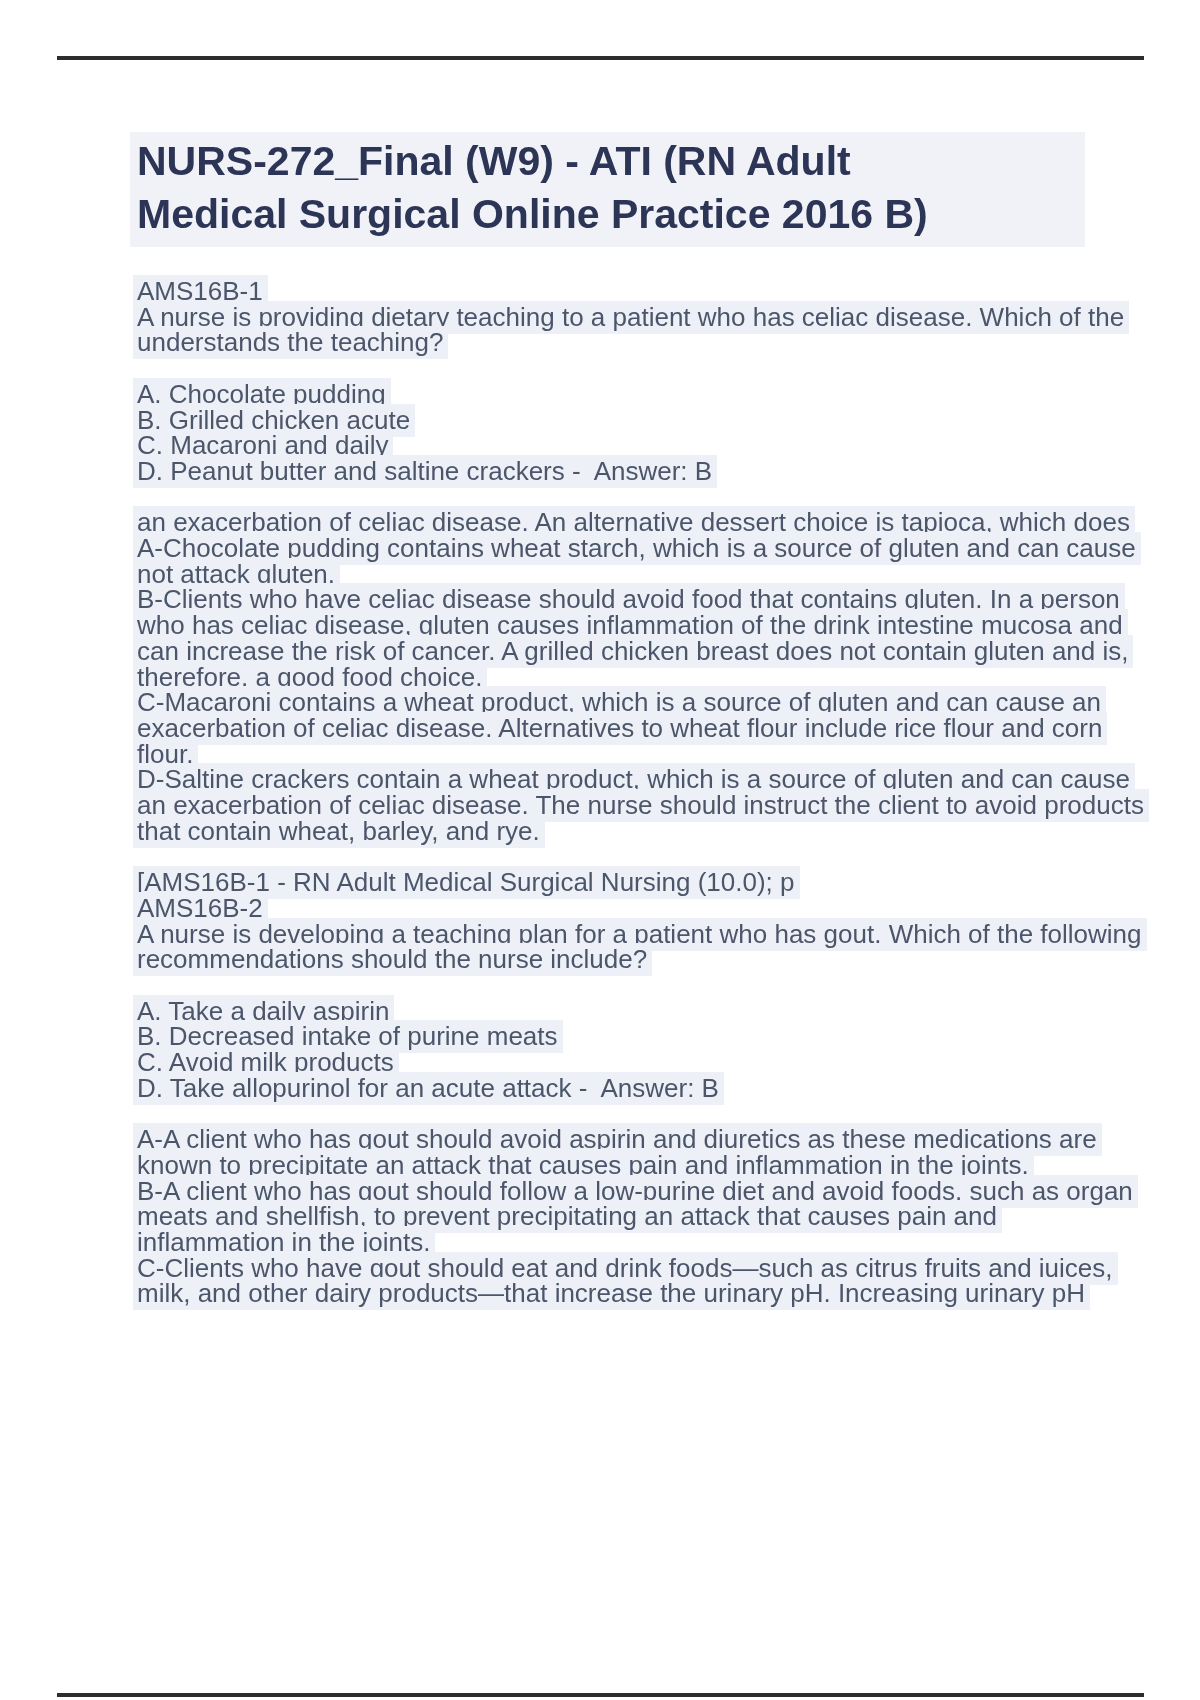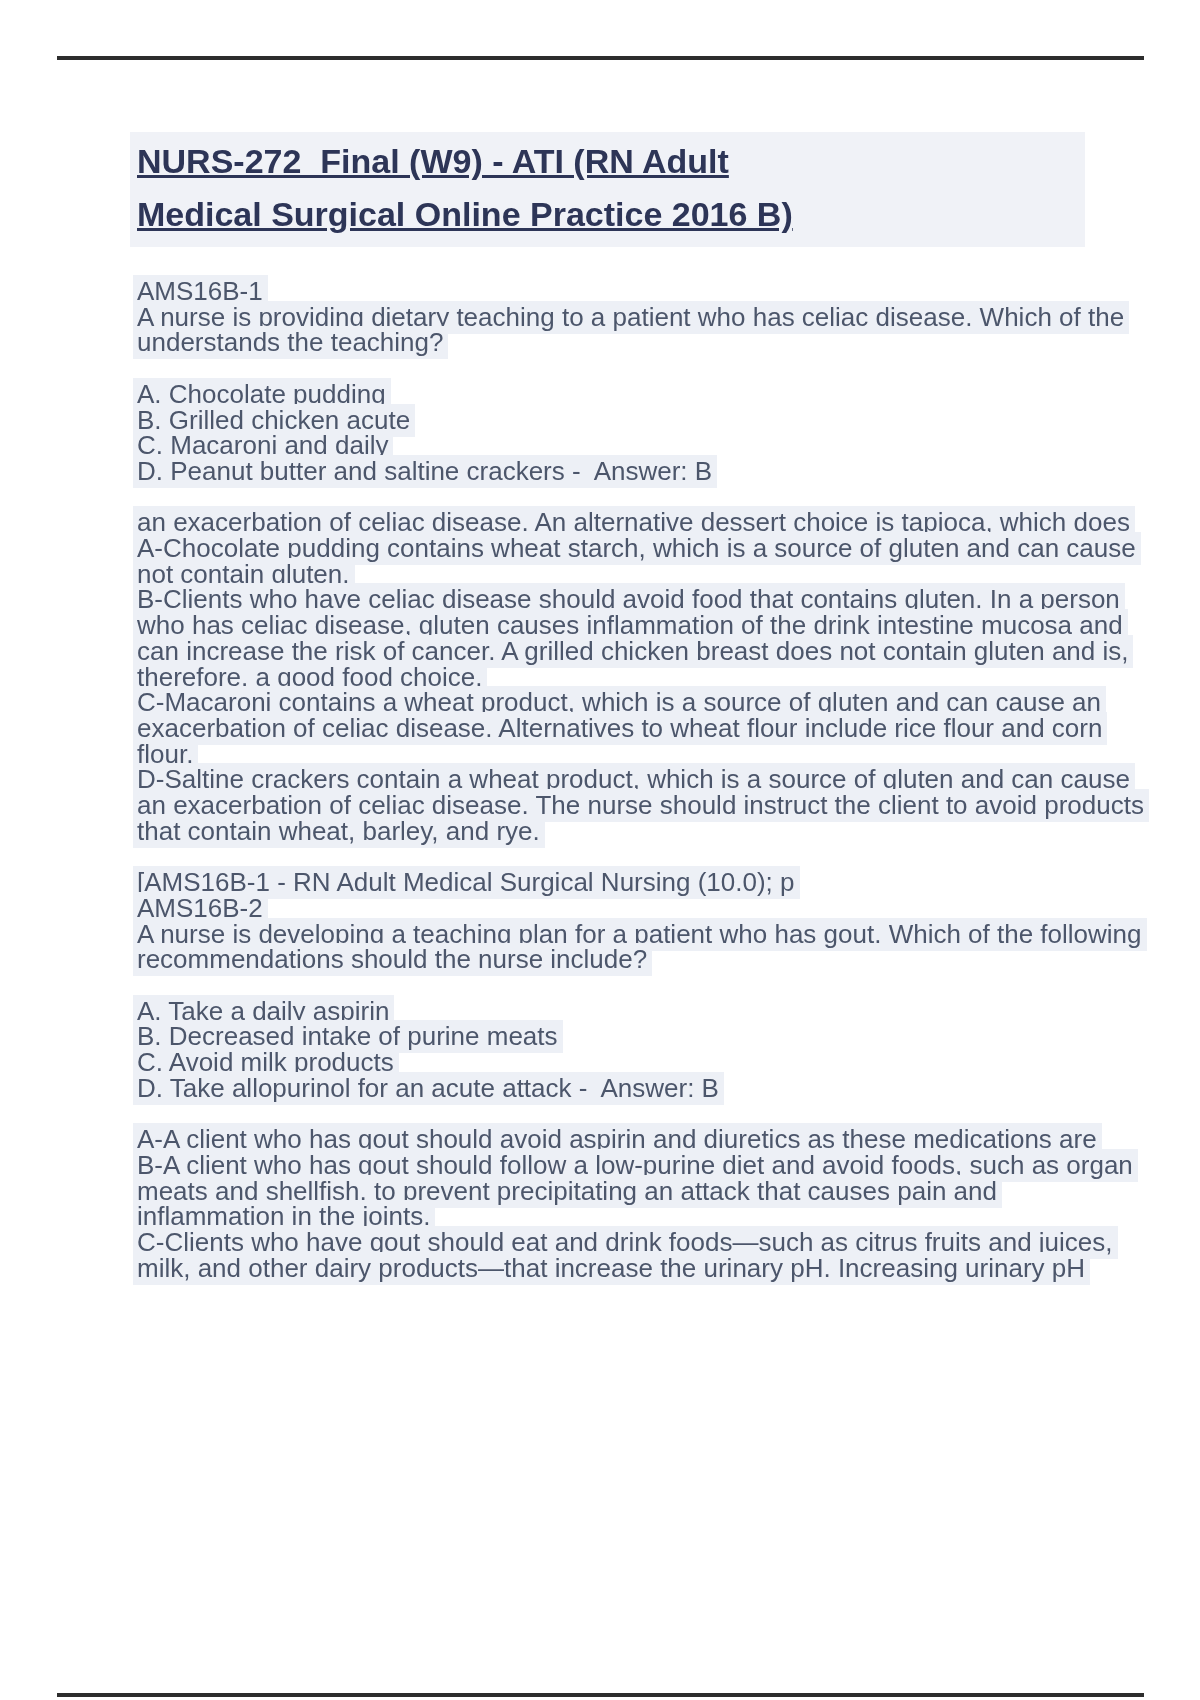--- a/index.html
+++ b/index.html
@@ -21,25 +21,24 @@
   .rule-top { top: 56px; }
   .rule-bottom { top: 1693px; }
   .title {
     position: absolute;
     left: 130px;
     top: 132px;
     width: 948px;
     margin: 0;
     padding: 3px 0 6px 7px;
     background: var(--title-hl, #f0f2f7);
-    font-size: 34px;
+    font-size: 41px;
     line-height: 53px;
     font-weight: bold;
     color: var(--title-text, #2d3557);
-    text-decoration: underline;
   }
   .title .title-line {
     display: block;
     white-space: pre;
   }
   .content {
     position: absolute;
     left: 137px;
     top: 279px;
     width: 1005px;
@@ -77,21 +76,21 @@
       </div>
       <div class="paragraph">
         <div class="line"><span class="hl">A. Chocolate pudding</span></div>
         <div class="line"><span class="hl">B. Grilled chicken acute</span></div>
         <div class="line"><span class="hl">C. Macaroni and daily</span></div>
         <div class="line"><span class="hl">D. Peanut butter and saltine crackers -  Answer: B</span></div>
       </div>
       <div class="paragraph">
         <div class="line"><span class="hl">an exacerbation of celiac disease. An alternative dessert choice is tapioca, which does</span></div>
         <div class="line"><span class="hl">A-Chocolate pudding contains wheat starch, which is a source of gluten and can cause</span></div>
-        <div class="line"><span class="hl">not contain gluten.</span></div>
+        <div class="line"><span class="hl">not attack gluten.</span></div>
         <div class="line"><span class="hl">B-Clients who have celiac disease should avoid food that contains gluten. In a person</span></div>
         <div class="line"><span class="hl">who has celiac disease, gluten causes inflammation of the drink intestine mucosa and</span></div>
         <div class="line"><span class="hl">can increase the risk of cancer. A grilled chicken breast does not contain gluten and is,</span></div>
         <div class="line"><span class="hl">therefore, a good food choice.</span></div>
         <div class="line"><span class="hl">C-Macaroni contains a wheat product, which is a source of gluten and can cause an</span></div>
         <div class="line"><span class="hl">exacerbation of celiac disease. Alternatives to wheat flour include rice flour and corn</span></div>
         <div class="line"><span class="hl">flour.</span></div>
         <div class="line"><span class="hl">D-Saltine crackers contain a wheat product, which is a source of gluten and can cause</span></div>
         <div class="line"><span class="hl">an exacerbation of celiac disease. The nurse should instruct the client to avoid products</span></div>
         <div class="line"><span class="hl">that contain wheat, barley, and rye.</span></div>
@@ -103,20 +102,21 @@
         <div class="line"><span class="hl">recommendations should the nurse include?</span></div>
       </div>
       <div class="paragraph">
         <div class="line"><span class="hl">A. Take a daily aspirin</span></div>
         <div class="line"><span class="hl">B. Decreased intake of purine meats</span></div>
         <div class="line"><span class="hl">C. Avoid milk products</span></div>
         <div class="line"><span class="hl">D. Take allopurinol for an acute attack -  Answer: B</span></div>
       </div>
       <div class="paragraph">
         <div class="line"><span class="hl">A-A client who has gout should avoid aspirin and diuretics as these medications are</span></div>
+        <div class="line"><span class="hl">known to precipitate an attack that causes pain and inflammation in the joints.</span></div>
         <div class="line"><span class="hl">B-A client who has gout should follow a low-purine diet and avoid foods, such as organ</span></div>
         <div class="line"><span class="hl">meats and shellfish, to prevent precipitating an attack that causes pain and</span></div>
         <div class="line"><span class="hl">inflammation in the joints.</span></div>
         <div class="line"><span class="hl">C-Clients who have gout should eat and drink foods—such as citrus fruits and juices,</span></div>
         <div class="line"><span class="hl">milk, and other dairy products—that increase the urinary pH. Increasing urinary pH</span></div>
       </div>
     </div>
 
   <div class="rule rule-bottom"></div>
 </div>

